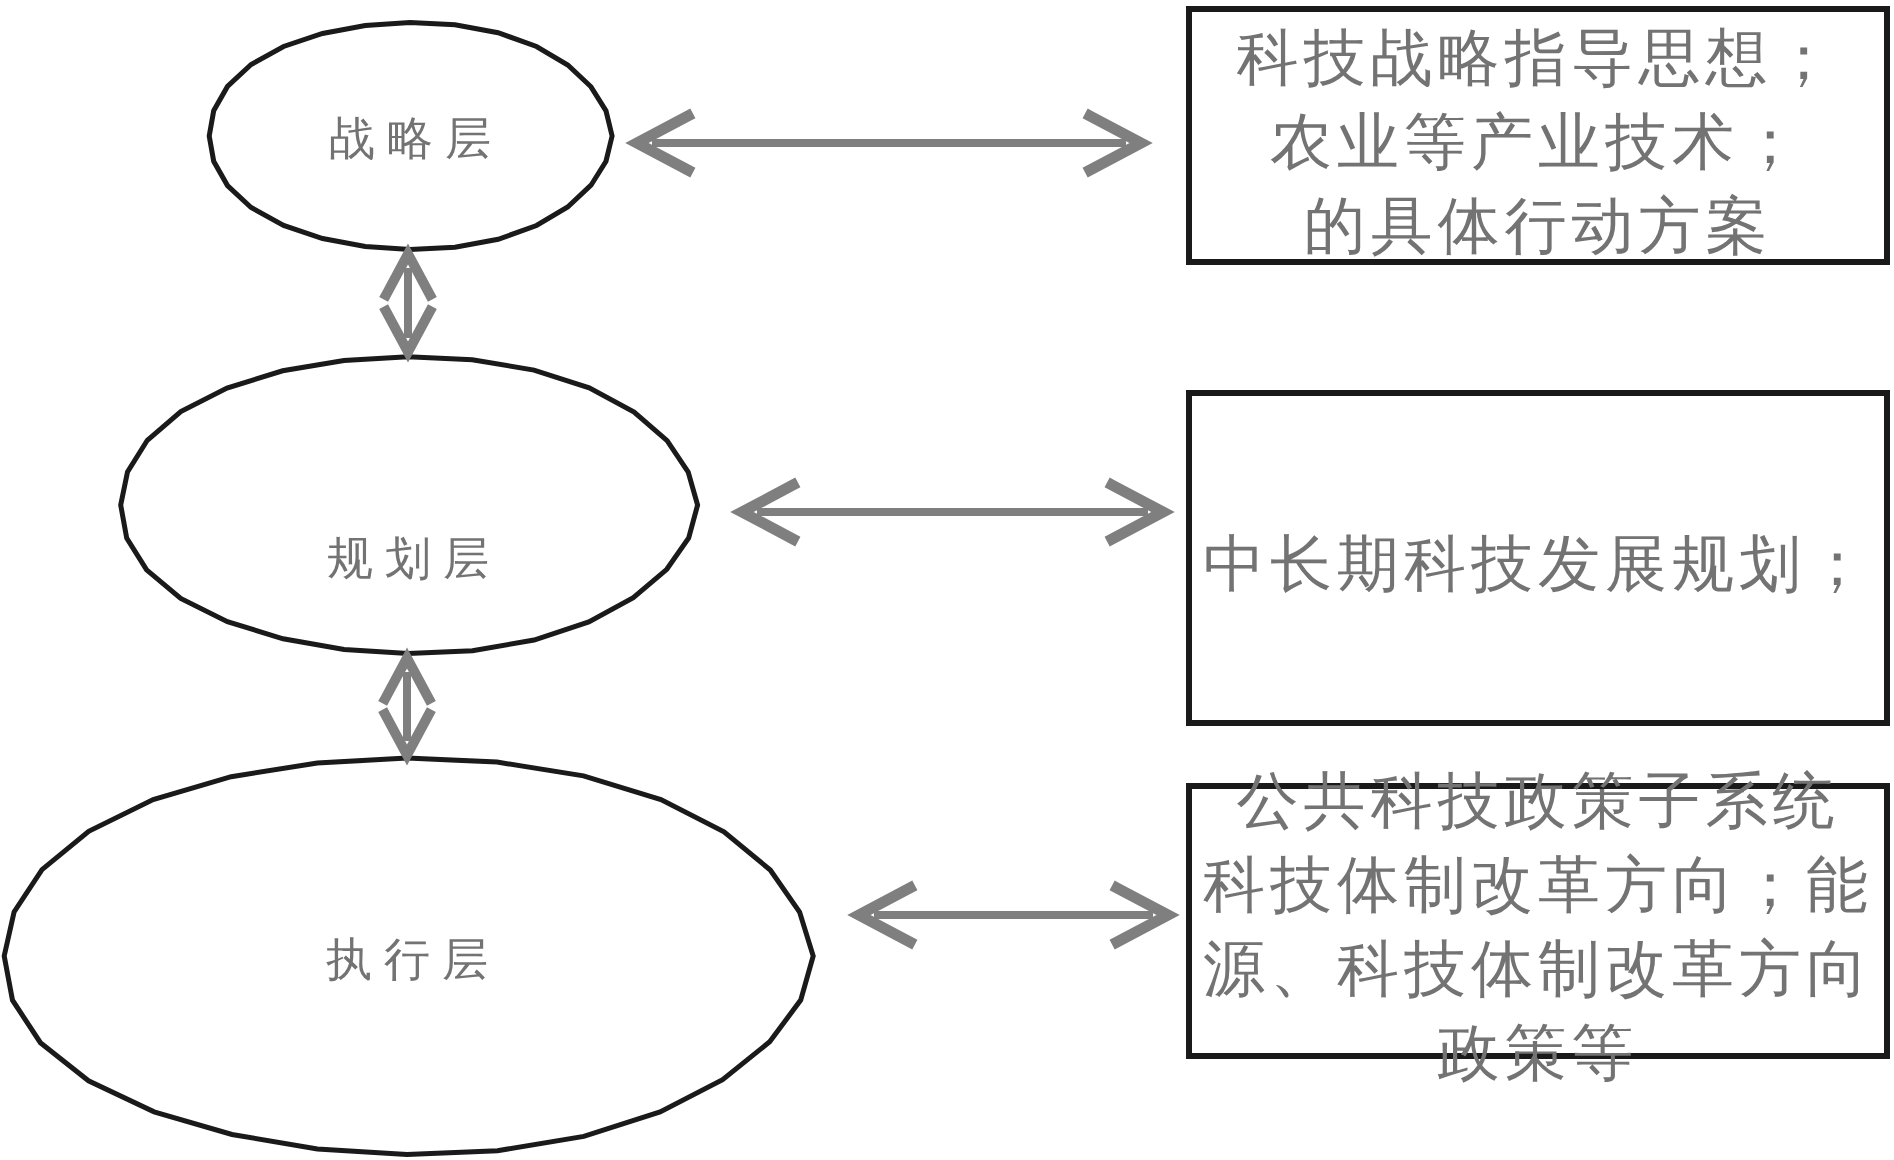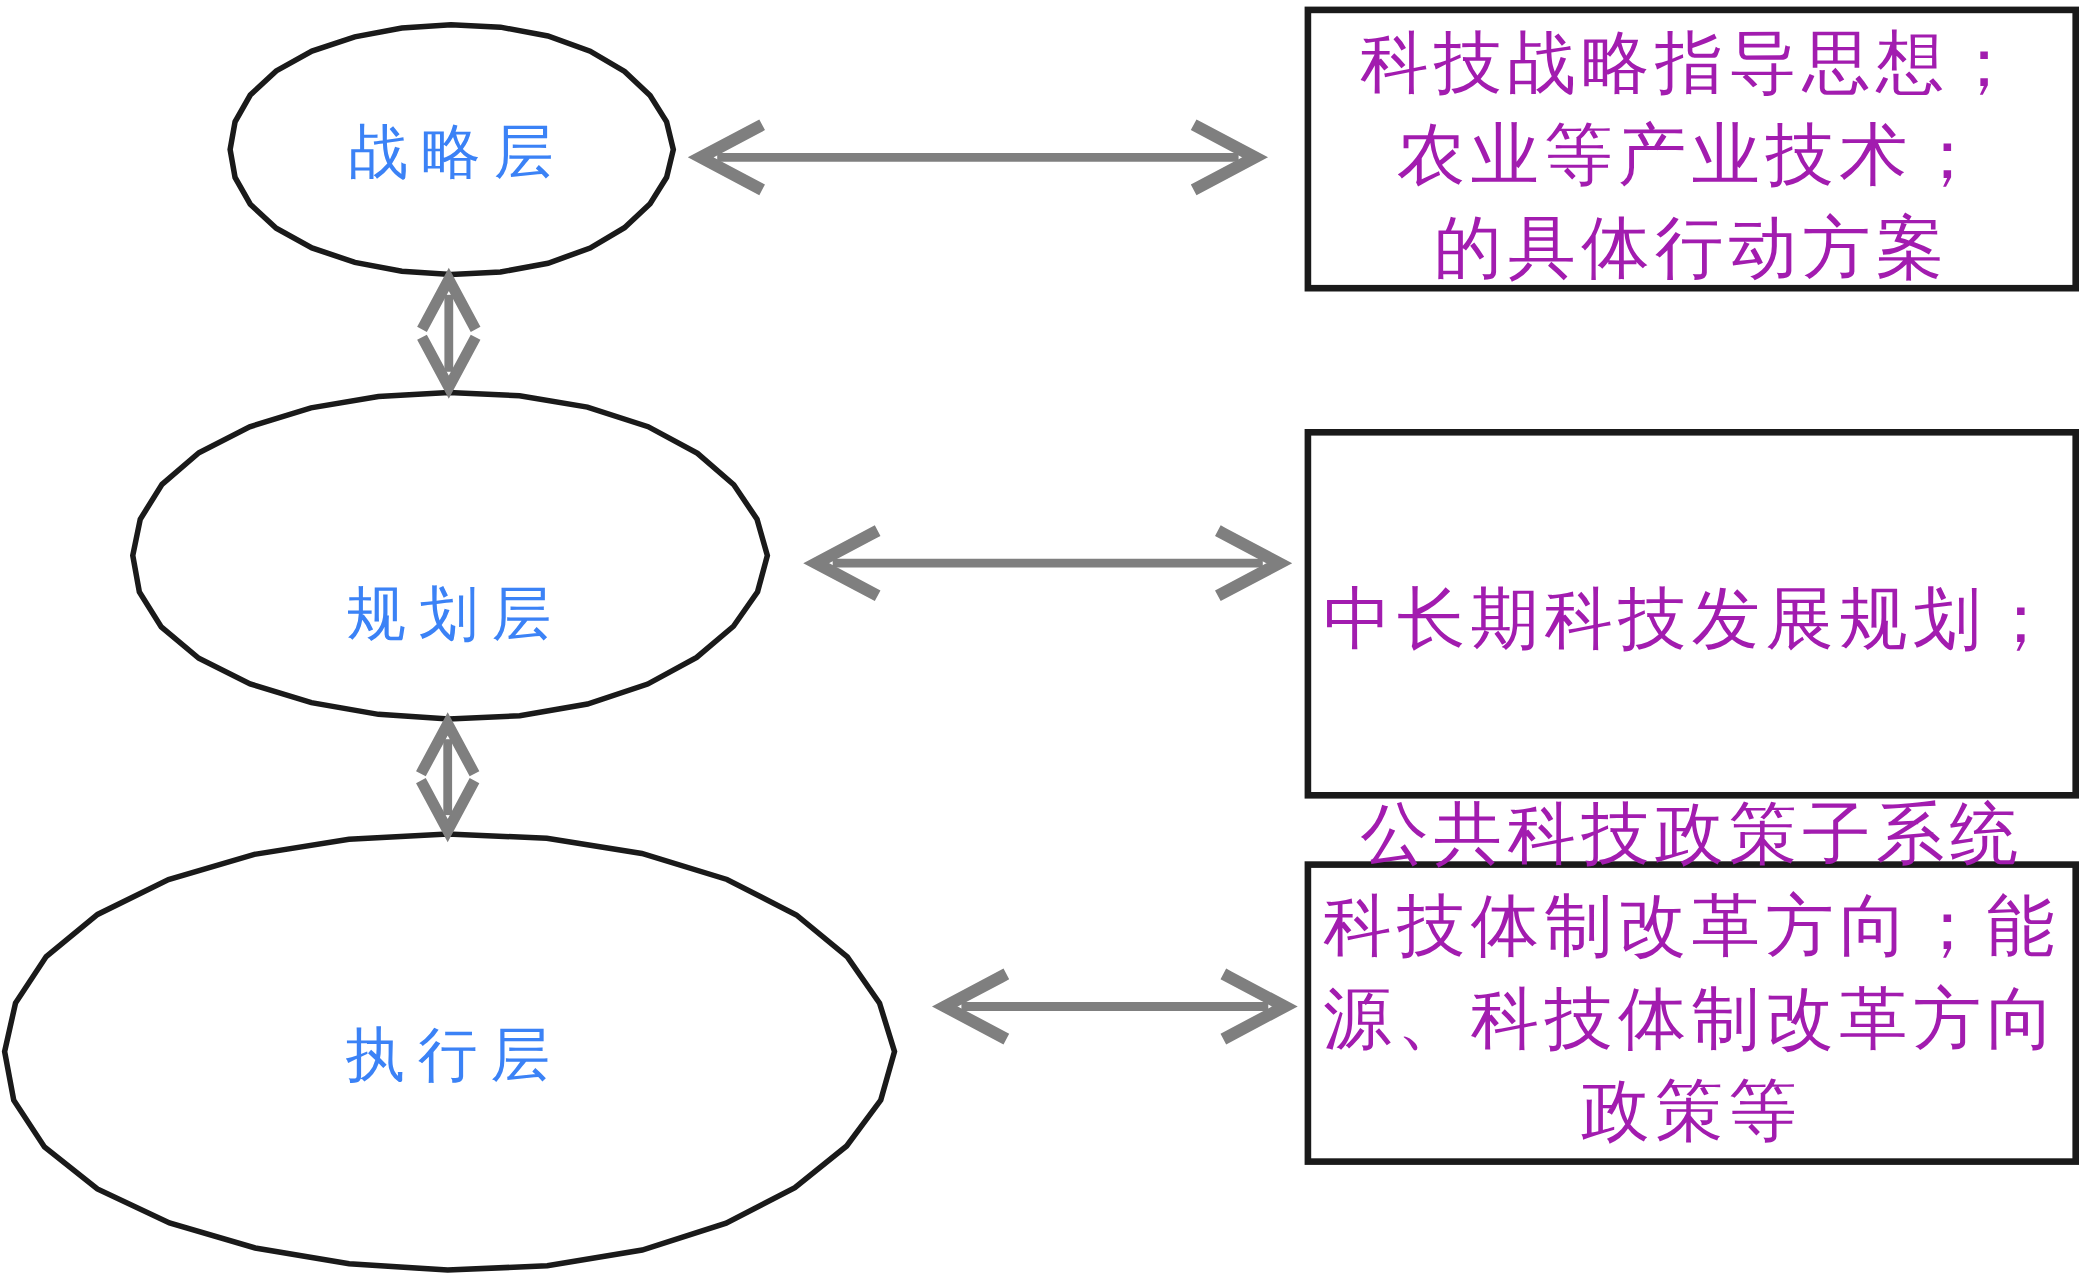--- a/index.html
+++ b/index.html
@@ -26,24 +26,24 @@
     position: absolute;
     left: 0;
     top: 0;
     width: 100%;
     height: 100%;
     display: block;
   }
   .ellipse-label {
     position: absolute;
     transform: translate(-50%, -50%);
-    font-size: 54px;
+    font-size: 46px;
     letter-spacing: 12px;
     white-space: nowrap;
-    color: #3b82f6;
+    color: #737373;
     text-indent: 12px; 
   }
   .detail-box {
     position: absolute;
     left: 1186px;
     width: 704px;
     border: 6px solid #1a1a1a;
     box-sizing: border-box;
     background: #ffffff;
     display: flex;
@@ -53,25 +53,25 @@
   }
   .detail-box .lines {
     margin-top: 12px;
     text-align: center;
   }
   .detail-box .line {
     font-size: 62px;
     letter-spacing: 5px;
     line-height: 84px;
     white-space: nowrap;
-    color: #a21caf;
+    color: #737373;
   }
   #box-strategy  { top: 6px;   height: 259px; }
   #box-planning  { top: 390px; height: 336px; }
-  #box-execution { top: 783px; height: 276px; justify-content: flex-end; }
+  #box-execution { top: 783px; height: 276px; }
 </style>
 </head>
 <body>
 
 <div id="diagram-canvas">
 
   <svg id="shape-layer" viewBox="0 0 1894 1160">
 
     <polygon class="sketch-ellipse" fill="#ffffff" stroke="#1a1a1a" stroke-width="5" points="612.1,136.0 606.0,161.2 591.0,185.2 567.7,207.0 536.5,225.5 498.2,239.3 455.0,247.3 410.0,249.5 365.3,246.5 322.6,238.5 283.6,225.4 251.1,207.5 227.5,185.6 213.7,161.3 209.2,136.0 213.7,110.7 227.5,86.4 251.1,64.5 283.6,46.5 322.5,33.5 365.3,25.5 410.0,22.5 455.0,24.7 498.1,32.7 536.5,46.5 567.8,65.0 591.0,86.8 606.0,110.8"></polygon>
     <polygon class="sketch-ellipse" fill="#ffffff" stroke="#1a1a1a" stroke-width="5" points="697.6,505.0 688.7,538.0 666.8,569.3 633.3,597.7 588.8,621.9 534.1,640.0 472.5,650.7 408.0,653.6 344.1,649.4 283.1,638.8 227.4,621.7 180.7,598.4 146.6,569.9 126.7,538.1 120.7,505.0 127.5,472.0 147.3,440.3 180.8,411.6 227.0,388.0 282.7,370.8 344.0,360.5 408.0,356.8 472.3,359.7 534.0,370.1 589.2,387.9 634.1,412.1 667.1,440.7 688.2,472.0"></polygon>

